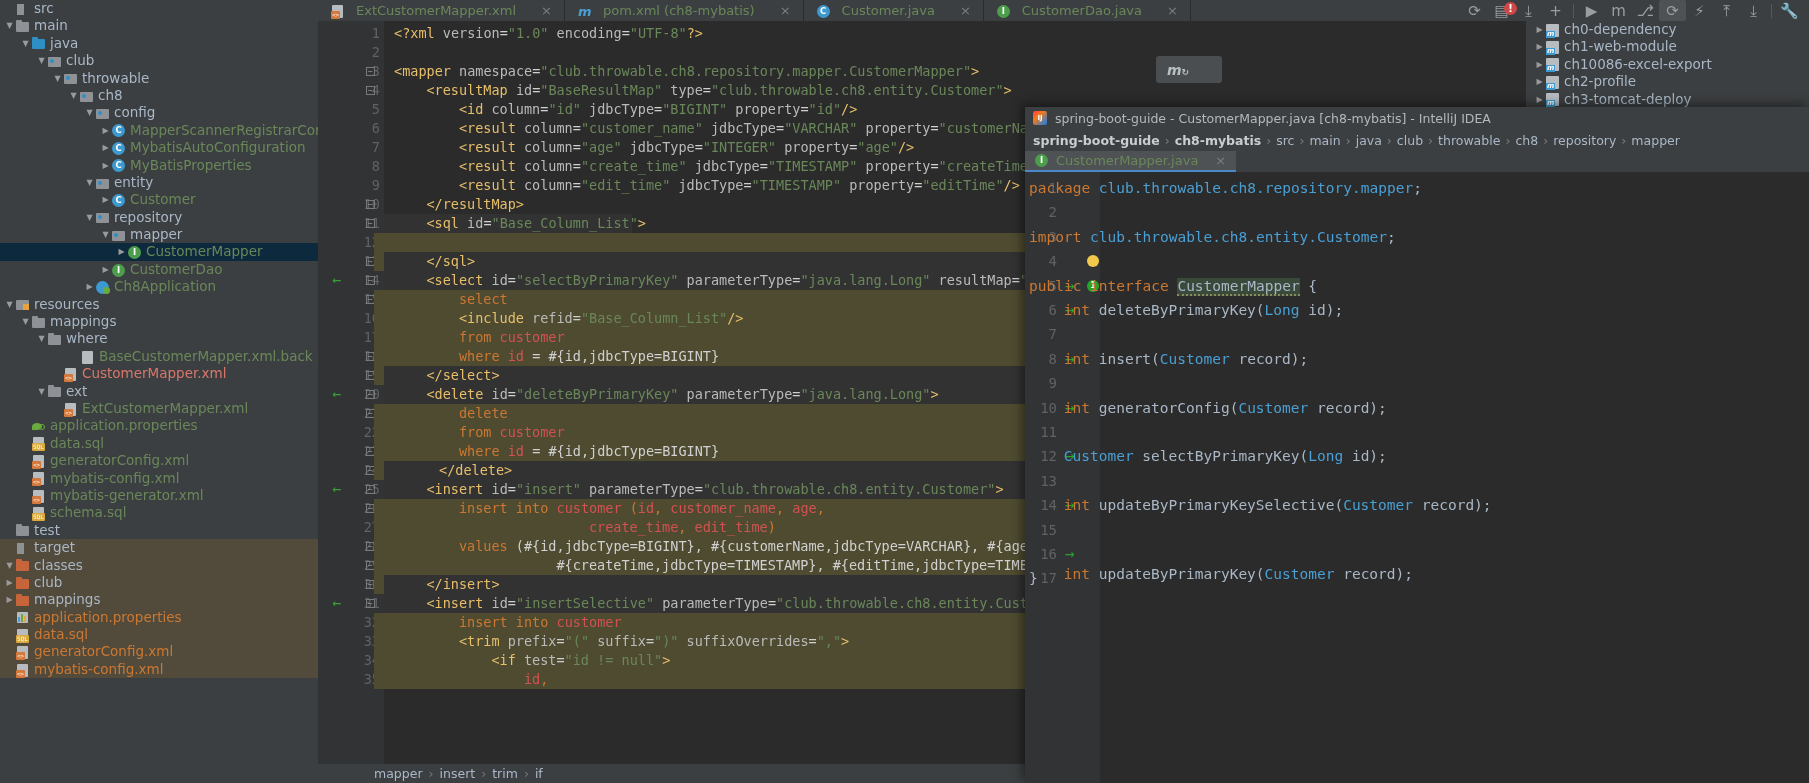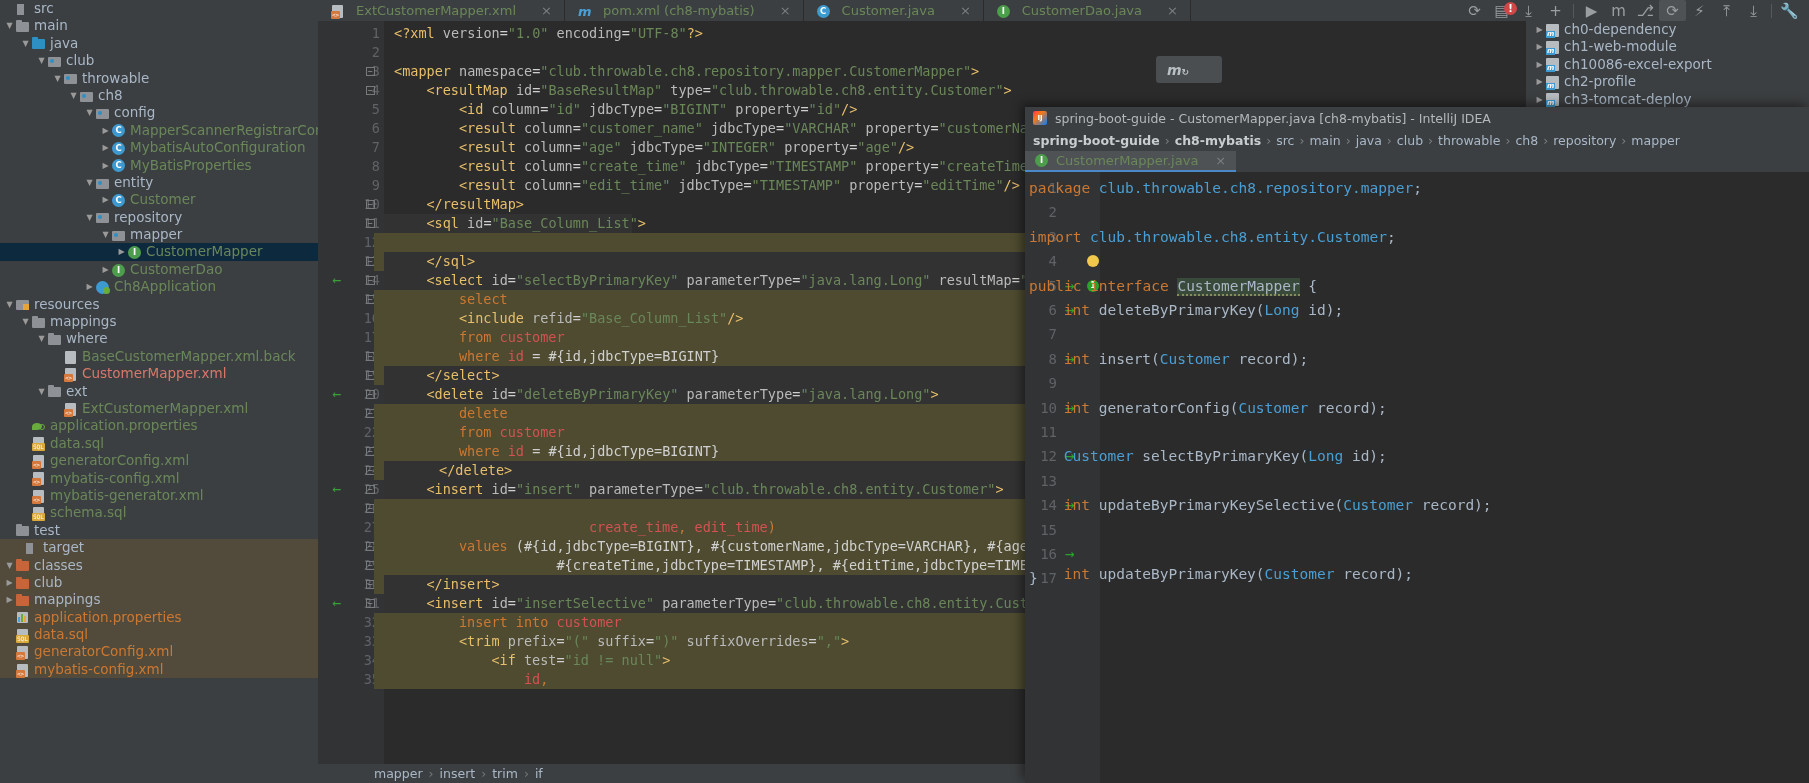--- a/index.html
+++ b/index.html
@@ -258,21 +258,21 @@
       <div class="trow" style="padding-left:20px">
         <span class="arrow">▼</span>
         <span class="ico f-grey"></span>
         <span class="lbl c-grey">mappings</span>
       </div>
       <div class="trow" style="padding-left:36px">
         <span class="arrow">▼</span>
         <span class="ico f-grey"></span>
         <span class="lbl c-grey">where</span>
       </div>
-      <div class="trow" style="padding-left:52px">
+      <div class="trow" style="padding-left:69px">
         <span class="arrow none"></span>
         <span class="ico">
           <span class="xf back"></span>
         </span>
         <span class="lbl c-green">BaseCustomerMapper.xml.back</span>
       </div>
       <div class="trow" style="padding-left:52px">
         <span class="arrow none"></span>
         <span class="ico">
           <span class="xf">
@@ -348,21 +348,21 @@
             <span class="tag">SQL</span>
           </span>
         </span>
         <span class="lbl c-green">schema.sql</span>
       </div>
       <div class="trow" style="padding-left:4px">
         <span class="arrow none"></span>
         <span class="ico f-grey"></span>
         <span class="lbl c-grey">test</span>
       </div>
-      <div class="trow target" style="padding-left:13px">
+      <div class="trow target" style="padding-left:4px">
         <span class="arrow none"></span>
         <span class="ico">
           <span style="position:absolute;left:2px;top:2px;width:7px;height:11px;background:#8e9196;"></span>
         </span>
         <span class="lbl c-grey">target</span>
       </div>
       <div class="trow target" style="padding-left:4px">
         <span class="arrow">▼</span>
         <span class="ico f-orange"></span>
         <span class="lbl c-grey">classes</span>
@@ -582,20 +582,21 @@
           <div class="cl" style="top:383px;left:74.96px"><span class="k-sqlkw">delete</span></div>
           <div class="hl-olive" style="top:402px;width:1400px"></div>
           <div class="cl" style="top:402px;left:74.96px"><span class="k-sqlkw">from </span><span class="k-tbl">customer</span></div>
           <div class="hl-olive" style="top:421px;width:1400px"></div>
           <div class="cl" style="top:421px;left:74.96px"><span class="k-sqlkw">where </span><span class="k-tbl">id</span><span class="k-white"> = </span><span class="k-white">#{id,jdbcType=BIGINT}</span></div>
           <div class="hl-dark" style="top:440px;width:1400px"></div>
           <div class="cl" style="top:440px;left:55px"><span class="k-tag">&lt;/delete&gt;</span></div>
           <div class="hl-dark" style="top:459px;width:1400px"></div>
           <div class="cl" style="top:459px;left:42.48px"><span class="k-tag">&lt;insert </span><span class="k-attr">id</span><span class="k-white">=</span><span class="k-val">"insert"</span><span class="k-attr"> parameterType</span><span class="k-white">=</span><span class="k-val">"club.throwable.ch8.entity.Customer"</span><span class="k-tag">&gt;</span></div>
           <div class="hl-olive" style="top:478px;width:1400px"></div>
+          <div class="cl" style="top:478px;left:74.96px"><span class="k-sqlkw">insert into </span><span class="k-tbl">customer</span><span class="k-sqlkw"> (</span><span class="k-tbl">id</span><span class="k-sqlkw">, </span><span class="k-tbl">customer_name</span><span class="k-sqlkw">, </span><span class="k-tbl">age</span><span class="k-sqlkw">,</span></div>
           <div class="hl-olive" style="top:497px;width:1400px"></div>
           <div class="cl" style="top:497px;left:204.88px"><span class="k-tbl">create_time</span><span class="k-sqlkw">, </span><span class="k-tbl">edit_time</span><span class="k-sqlkw">)</span></div>
           <div class="hl-olive" style="top:516px;width:1400px"></div>
           <div class="cl" style="top:516px;left:74.96px"><span class="k-sqlkw">values </span><span class="k-white">(#{id,jdbcType=BIGINT}, #{customerName,jdbcType=VARCHAR}, #{age,jdbcType=INTEGER},</span></div>
           <div class="hl-olive" style="top:535px;width:1400px"></div>
           <div class="cl" style="top:535px;left:172.39999999999998px"><span class="k-white">#{createTime,jdbcType=TIMESTAMP}, #{editTime,jdbcType=TIMESTAMP})</span></div>
           <div class="hl-dark" style="top:554px;width:1400px"></div>
           <div class="cl" style="top:554px;left:42.48px"><span class="k-tag">&lt;/insert&gt;</span></div>
           <div class="hl-dark" style="top:573px;width:1400px"></div>
           <div class="cl" style="top:573px;left:42.48px"><span class="k-tag">&lt;insert </span><span class="k-attr">id</span><span class="k-white">=</span><span class="k-val">"insertSelective"</span><span class="k-attr"> parameterType</span><span class="k-white">=</span><span class="k-val">"club.throwable.ch8.entity.Customer"</span><span class="k-tag">&gt;</span></div>

